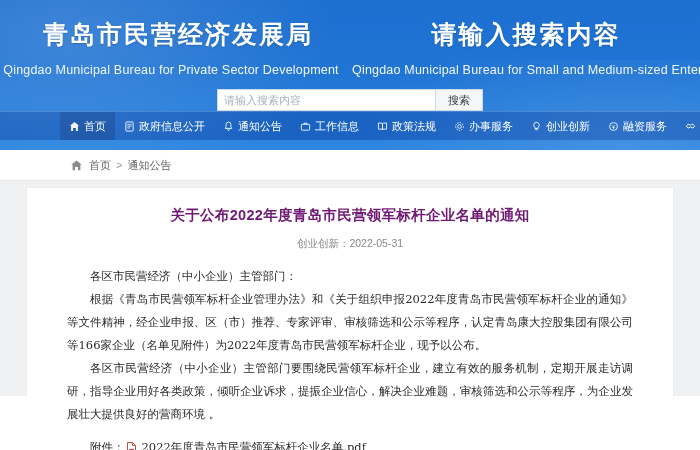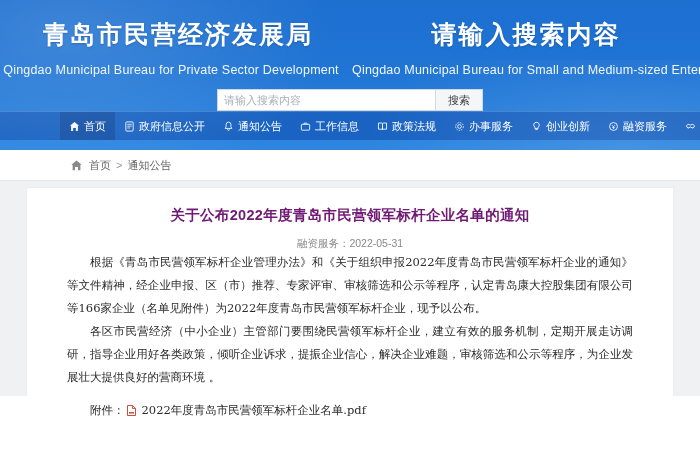--- a/index.html
+++ b/index.html
@@ -346,23 +346,24 @@
   <span class="crumb-sep">&gt;</span>
   <a class="crumb-link" href="#">通知公告</a>
 </div>
 
 <div class="page-body">
   <div class="article">
 
     <div class="art-title">关于公布2022年度青岛市民营领军标杆企业名单的通知</div>
 
     <div class="art-date">
-      <span>融资服务：</span><span>2022-05-31</span>
-    </div>
-
+      <span>创业创新：</span><span>2022-05-31</span>
+    </div>
+
+    <p class="art-p first indent">各区市民营经济（中小企业）主管部门：</p>
     <p class="art-p indent">根据《青岛市民营领军标杆企业管理办法》和《关于组织申报2022年度青岛市民营领军标杆企业的通知》等文件精神，经企业申报、区（市）推荐、专家评审、审核筛选和公示等程序，认定青岛康大控股集团有限公司等166家企业（名单见附件）为2022年度青岛市民营领军标杆企业，现予以公布。</p>
     <p class="art-p indent">各区市民营经济（中小企业）主管部门要围绕民营领军标杆企业，建立有效的服务机制，定期开展走访调研，指导企业用好各类政策，倾听企业诉求，提振企业信心，解决企业难题，审核筛选和公示等程序，为企业发展壮大提供良好的营商环境 。</p>
 
     <div class="attach">
       <span class="attach-label">附件：</span>
       <span class="pdf-ico">
         <svg width="9" height="11" viewBox="0 0 9 11">
             <path d="M0.5 0.5h5L8.5 3.3v7.2H0.5z" fill="#fff" stroke="#c23b2f" stroke-width="0.9"></path>
             <path d="M5.4 0.6v2.8h3" fill="none" stroke="#c23b2f" stroke-width="0.9"></path>
             <path d="M2 7.8h5" stroke="#c23b2f" stroke-width="1.4"></path>

